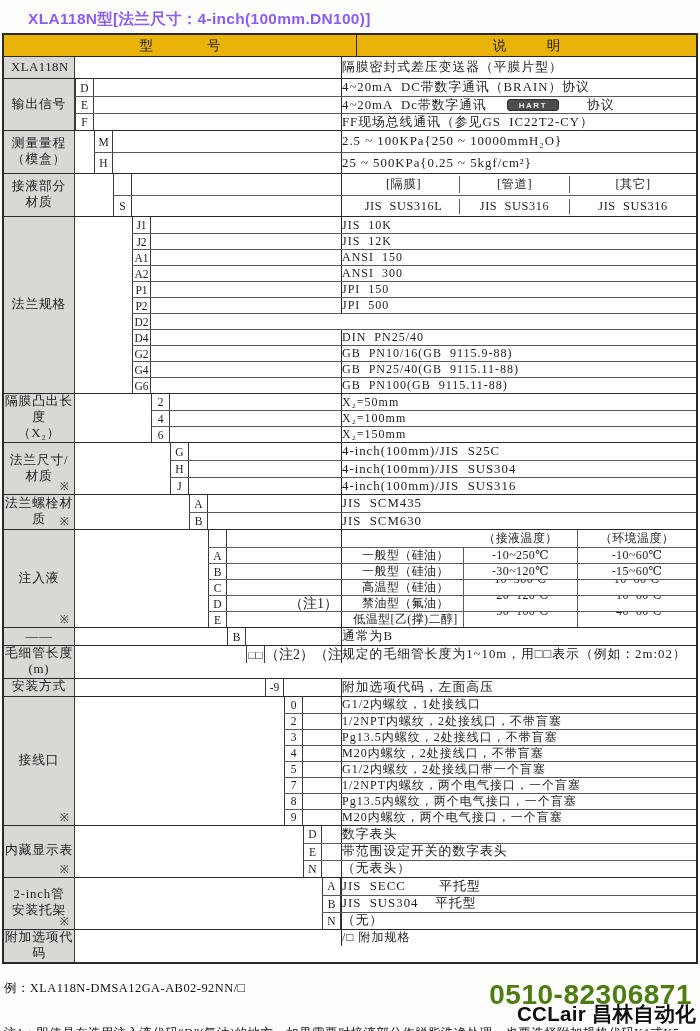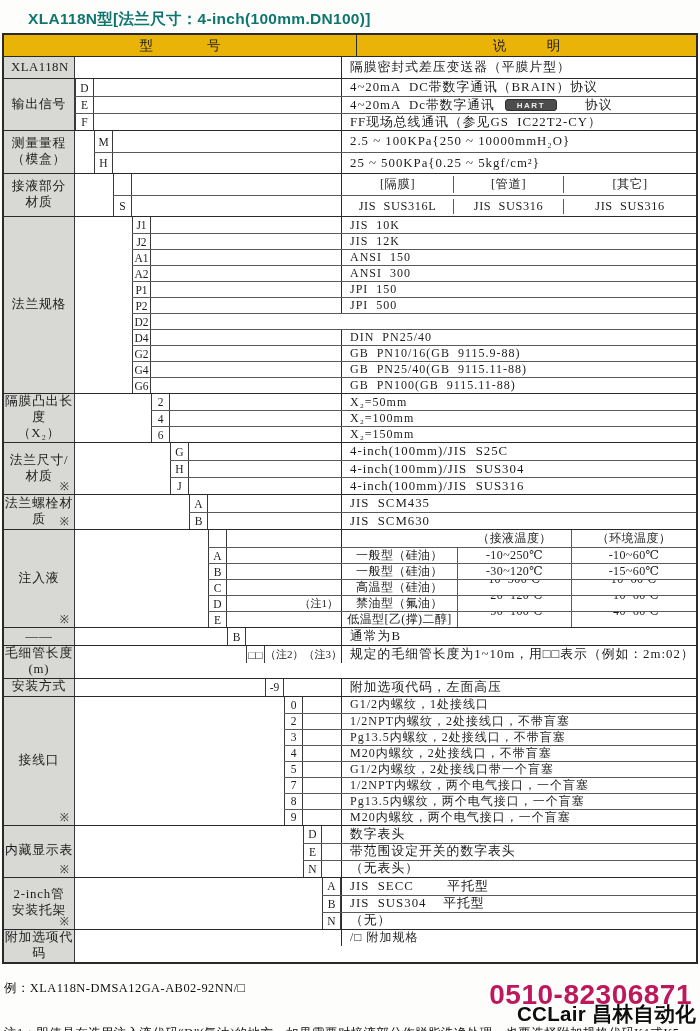--- a/index.html
+++ b/index.html
@@ -1,50 +1,50 @@
 <!DOCTYPE html>
 <html><head>
 <meta charset="utf-8">
 <style>
   *{margin:0;padding:0;box-sizing:border-box}
   html,body{width:700px;background:#fdfdfc}
   body{position:relative;height:1031px;font-family:"Liberation Serif","DejaVu Serif",serif;color:#1c1c1c;overflow:hidden}
-  .title{position:absolute;left:28px;top:9px;font-family:"Liberation Sans","DejaVu Sans",sans-serif;font-weight:bold;font-size:15.5px;letter-spacing:.3px;color:#0f766e}
+  .title{position:absolute;left:28px;top:9px;font-family:"Liberation Sans","DejaVu Sans",sans-serif;font-weight:bold;font-size:15.5px;letter-spacing:.3px;color:#8b5cf6}
   .tbl{position:absolute;left:2px;top:33px;width:696px;border:2px solid #2a2a2a;background:#fff}
   .hdr{display:flex;height:22px;border-bottom:1.5px solid #2a2a2a;background:#eab308}
   .hdr .hmodel{width:352px;display:flex;align-items:center;justify-content:center;font-size:13.5px;white-space:pre}
   .hdr .hdesc{flex:1;border-left:1.5px solid #2a2a2a;display:flex;align-items:center;justify-content:center;font-size:13.5px;white-space:pre}
   .sec{display:flex;border-top:1.5px solid #2a2a2a}
   .sec.first{border-top:none}
   .lbl{width:71px;flex-shrink:0;background:#d8d8d4;border-right:1px solid #3a3a3a;display:flex;flex-direction:column;align-items:center;justify-content:center;text-align:center;font-size:12.8px;letter-spacing:.8px;line-height:1.25;position:relative}
   .lbl.left{align-items:flex-start;text-align:left;padding-left:7px;letter-spacing:.5px}
   .lbl .mark{position:absolute;right:5px;bottom:0;font-size:11px;letter-spacing:0}
   .pre{flex-shrink:0}
   .rows{flex:1;display:flex;flex-direction:column}
   .row{display:flex}
   .row + .row{border-top:1px solid #5a5a5a}
   .box{width:19px;flex-shrink:0;border-left:1px solid #3a3a3a;border-right:1px solid #3a3a3a;display:flex;align-items:center;justify-content:center;font-size:11.5px;white-space:pre;overflow:hidden}
-  .post{flex-shrink:0;display:flex;align-items:center;font-size:11px;white-space:pre;overflow:hidden}
+  .post{flex-shrink:0;display:flex;align-items:center;font-size:14px;white-space:pre;overflow:hidden}
   .post.r{justify-content:flex-end;padding-right:3px}
-  .desc{flex:1;border-left:1.5px solid #2a2a2a;display:flex;align-items:center;padding-left:8px;font-size:12.8px;letter-spacing:1px;white-space:pre;overflow:hidden}
-  .desc.sub{padding-left:0;letter-spacing:.4px}
+  .desc{flex:1;border-left:1.5px solid #2a2a2a;display:flex;align-items:center;font-size:12.8px;letter-spacing:1px;white-space:pre;overflow:hidden}
+  .desc.sub{padding-left:6px;letter-spacing:.4px}
   .h16{height:16px}.h17{height:17px}.h21{height:21px}
   .h16 .desc,.h16.desc{font-size:12px}
   .w19{width:19px}.w38{width:38px}.w57{width:57px}.w76{width:76px}.w95{width:95px}.w114{width:114px}.w133{width:133px}.w152{width:152px}.w171{width:171px}.w190{width:190px}.w209{width:209px}.w228{width:228px}.w247{width:247px}.w266{width:266px}
-  .badge{display:inline-flex;align-items:center;justify-content:center;min-width:52px;height:12px;background:#4c4c4c;border:1px solid #2e2e2e;border-radius:3px;color:#eee;font-family:"Liberation Sans","DejaVu Sans",sans-serif;font-size:8px;font-weight:bold;letter-spacing:1.5px;margin:0 28px 0 10px}
+  .badge{display:inline-flex;align-items:center;justify-content:center;min-width:52px;height:12px;background:#4c4c4c;border:1px solid #2e2e2e;border-radius:3px;color:#eee;font-family:"Liberation Sans","DejaVu Sans",sans-serif;font-size:8px;font-weight:bold;letter-spacing:1.5px;margin:0 28px 0 20px}
   .wcell{display:flex;align-items:center;justify-content:center;font-size:12.3px;letter-spacing:.6px;white-space:pre}
   .wc1{width:112px;border-right:1px solid #5a5a5a}
   .wc2{width:110px;border-right:1px solid #5a5a5a}
   .wc3{flex:1}
   .fname{width:116px;border-right:1px solid #5a5a5a;display:flex;align-items:center;justify-content:center;font-size:12px;letter-spacing:.4px;white-space:pre}
   .ft1{width:114px;border-right:1px solid #5a5a5a;display:flex;align-items:center;justify-content:center;font-size:12px;white-space:pre}
   .ft2{flex:1;display:flex;align-items:center;justify-content:center;font-size:12px;white-space:pre}
   .up{transform:translateY(-8px)}
   .footer{position:absolute;left:4px;top:951px;font-size:12.4px;letter-spacing:.5px;line-height:14.9px;white-space:pre;color:#111}
-  .wm-phone{position:absolute;top:979px;right:8px;font-family:"Liberation Sans","DejaVu Sans",sans-serif;font-weight:bold;font-size:28px;letter-spacing:.5px;color:#be185d;z-index:1}
+  .wm-phone{position:absolute;top:979px;right:8px;font-family:"Liberation Sans","DejaVu Sans",sans-serif;font-weight:bold;font-size:28px;letter-spacing:.5px;color:#4d7c0f;z-index:1}
   .wm-brand{position:absolute;top:1000px;right:4px;font-family:"Liberation Sans","DejaVu Sans",sans-serif;font-weight:bold;font-size:20.5px;letter-spacing:.3px;color:#0d0d0d;z-index:2}
 </style>
 </head>
 <body>
 
 <div class="title">XLA118N型[法兰尺寸：4-inch(100mm.DN100)]</div>
 
 <div class="tbl">
 
   <div class="hdr">

